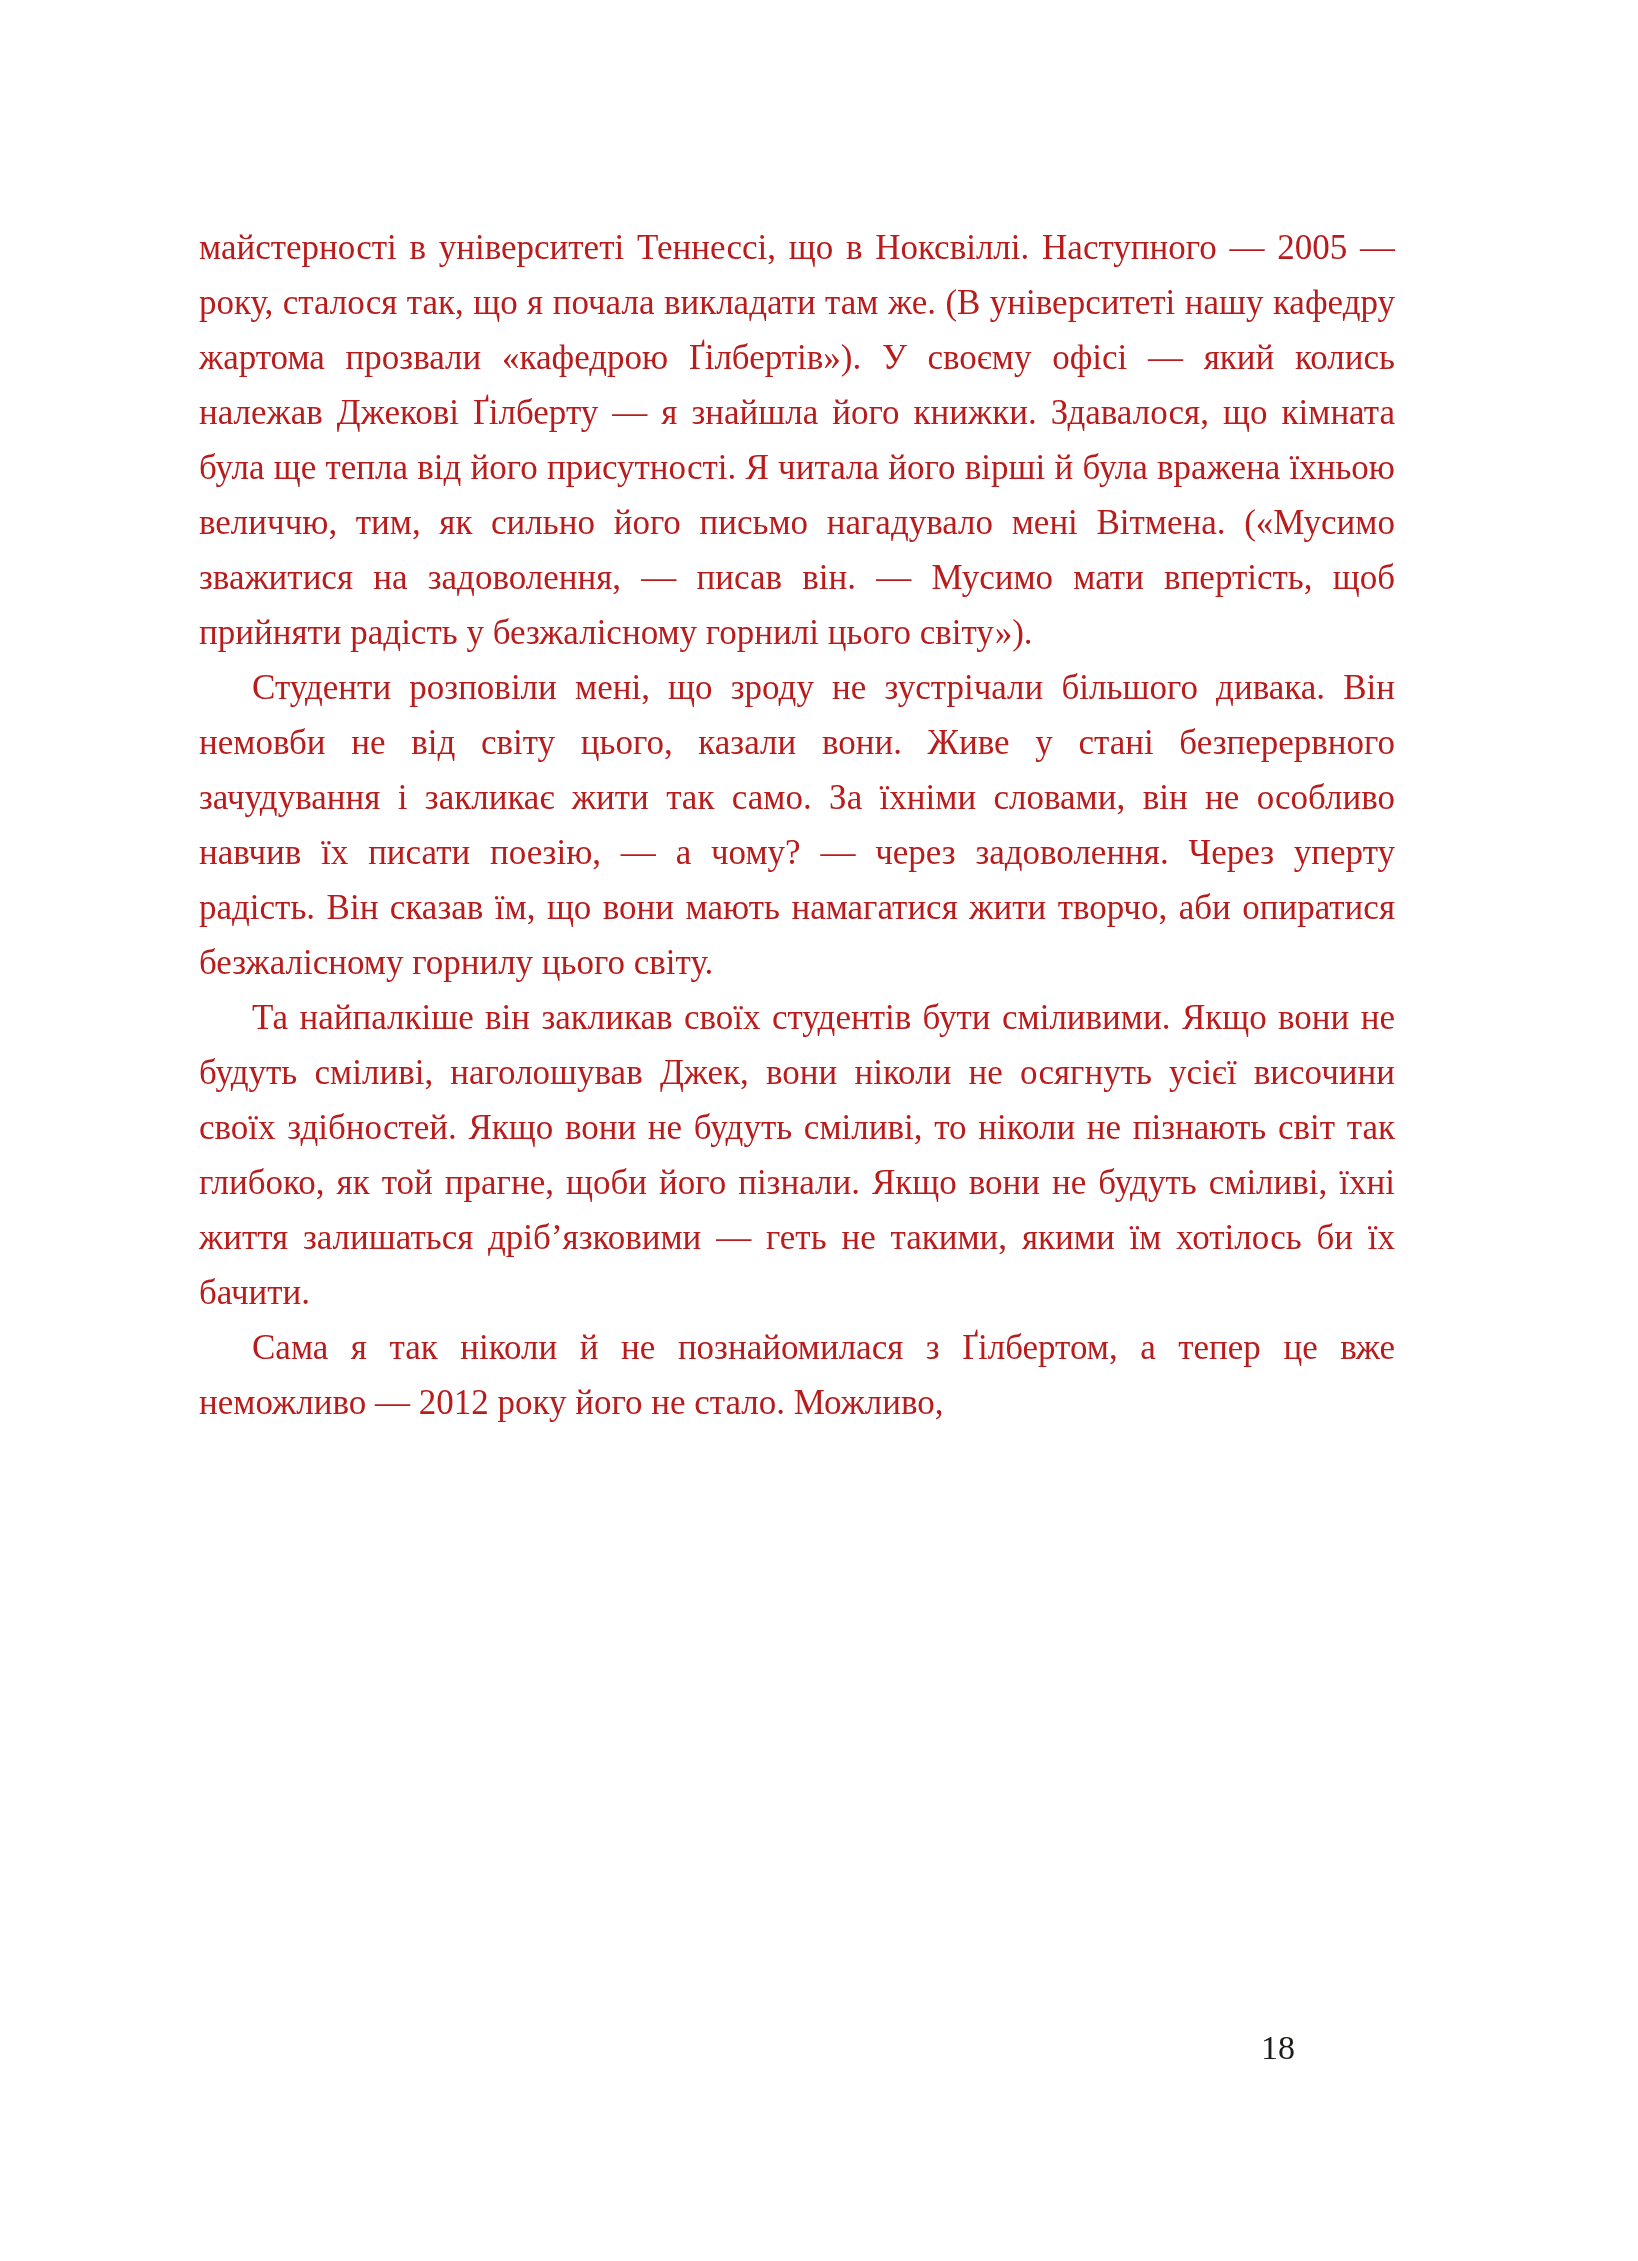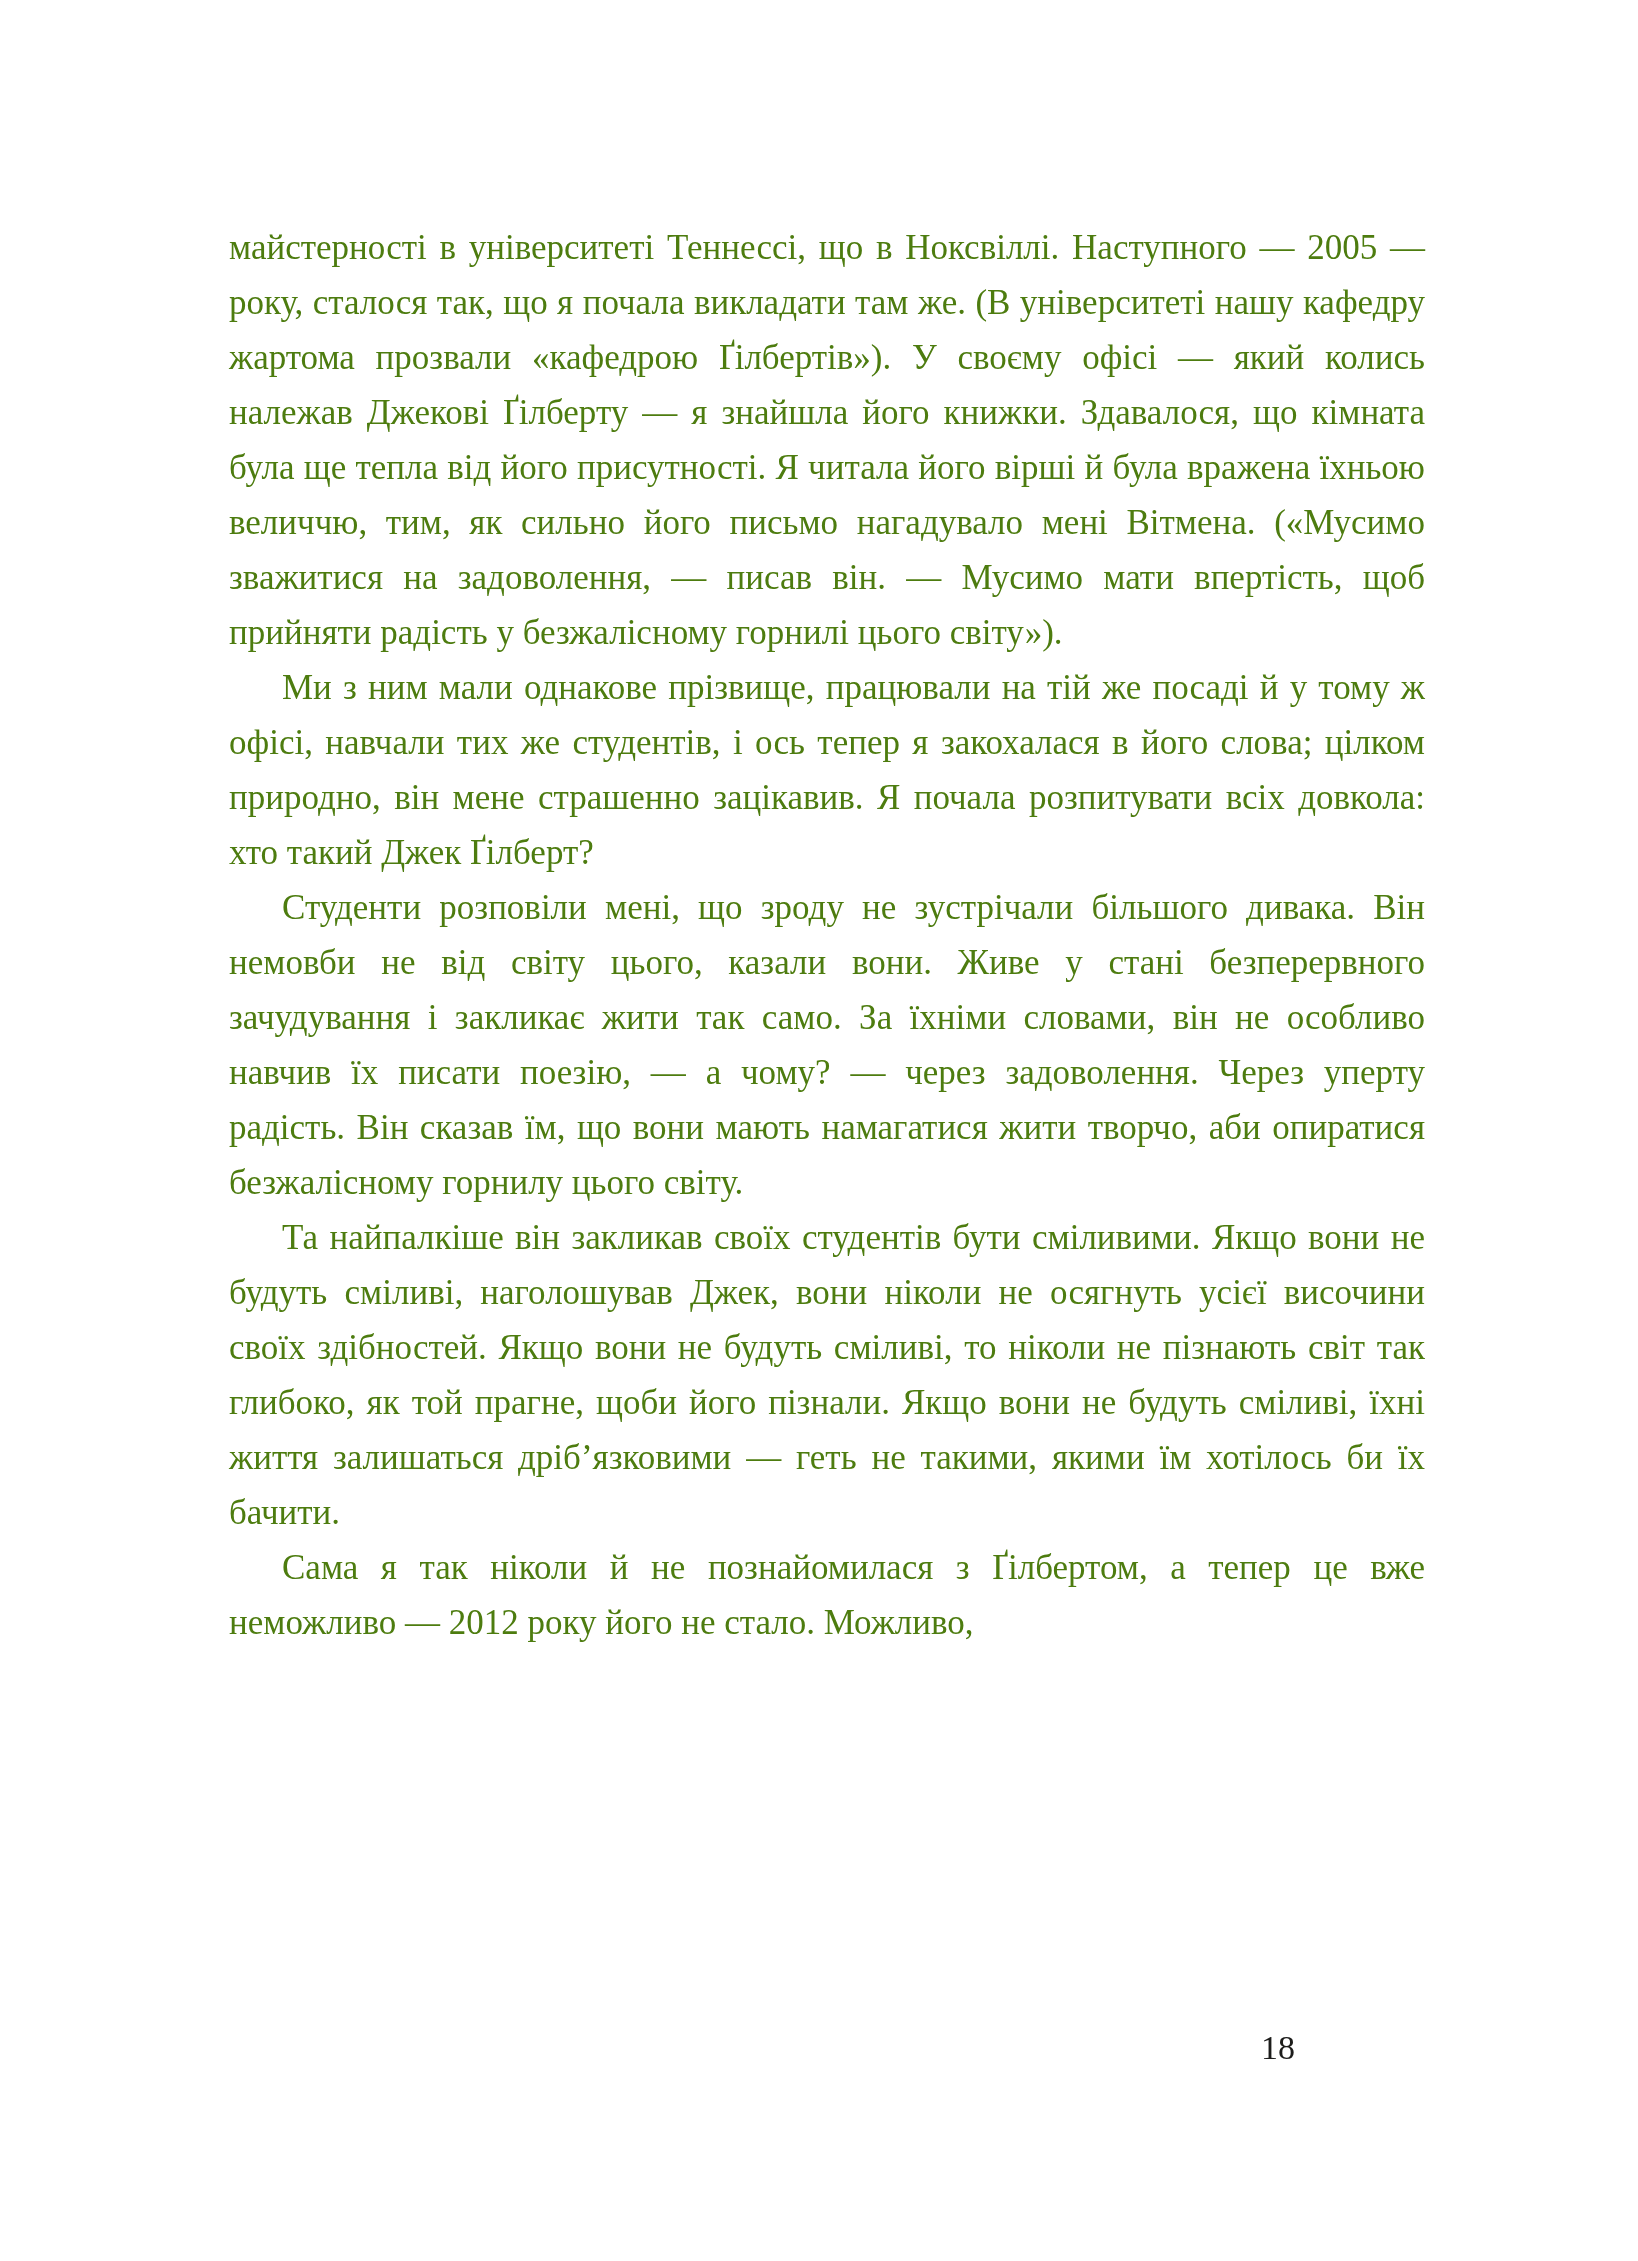--- a/index.html
+++ b/index.html
@@ -16,26 +16,25 @@
       height: 2261px;
       background: #ffffff;
       overflow: hidden;
       margin: 0 auto;
     }
     .text-block {
       position: absolute;
       left: 199px;
       top: 220px;
       width: 1196px;
-      color: #4d7c0f;
+      color: #b91c1c;
       font-size: 35px;
       line-height: 55px;
       text-align: justify;
       text-justify: inter-word;
-      margin-left: 30px;
     }
     .text-block p {
       margin: 0;
       padding: 0;
       hyphens: none;
     }
     .text-block p.indent {
       text-indent: 53px;
     }
     .folio {
@@ -46,20 +45,19 @@
       line-height: 41px;
       color: #1d1d1b;
     }
   </style>
 </head>
 <body>
 
 <div class="page">
   <div class="text-block">
     <p>майстерності в університеті Теннессі, що в Ноксвіллі. Наступного — 2005 — року, сталося так, що я почала викладати там же. (В університеті нашу кафедру жартома прозвали «кафедрою Ґілбертів»). У своєму офісі — який колись належав Джекові Ґілберту — я знайшла його книжки. Здавалося, що кімната була ще тепла від його присутності. Я читала його вірші й була вражена їхньою величчю, тим, як сильно його письмо нагадувало мені Вітмена. («Мусимо зважитися на задоволення, — писав він. — Мусимо мати впертість, щоб прийняти радість у безжалісному горнилі цього світу»).</p>
-    <p class="indent">Ми з ним мали однакове прізвище, працювали на тій же посаді й у тому ж офісі, навчали тих же студентів, і ось тепер я закохалася в його слова; цілком природно, він мене страшенно зацікавив. Я почала розпитувати всіх довкола: хто такий Джек Ґілберт?</p>
     <p class="indent">Студенти розповіли мені, що зроду не зустрічали більшого дивака. Він немовби не від світу цього, казали вони. Живе у стані безперервного зачудування і закликає жити так само. За їхніми словами, він не особливо навчив їх писати поезію, — а чому? — через задоволення. Через уперту радість. Він сказав їм, що вони мають намагатися жити творчо, аби опиратися безжалісному горнилу цього світу.</p>
     <p class="indent">Та найпалкіше він закликав своїх студентів бути сміливими. Якщо вони не будуть сміливі, наголошував Джек, вони ніколи не осягнуть усієї височини своїх здібностей. Якщо вони не будуть сміливі, то ніколи не пізнають світ так глибоко, як той прагне, щоби його пізнали. Якщо вони не будуть сміливі, їхні життя залишаться дріб’язковими — геть не такими, якими їм хотілось би їх бачити.</p>
     <p class="indent">Сама я так ніколи й не познайомилася з Ґілбертом, а тепер це вже неможливо — 2012 року його не стало. Можливо,</p>
   </div>
   <div class="folio">18</div>
 </div>
 
 
 </body></html>

